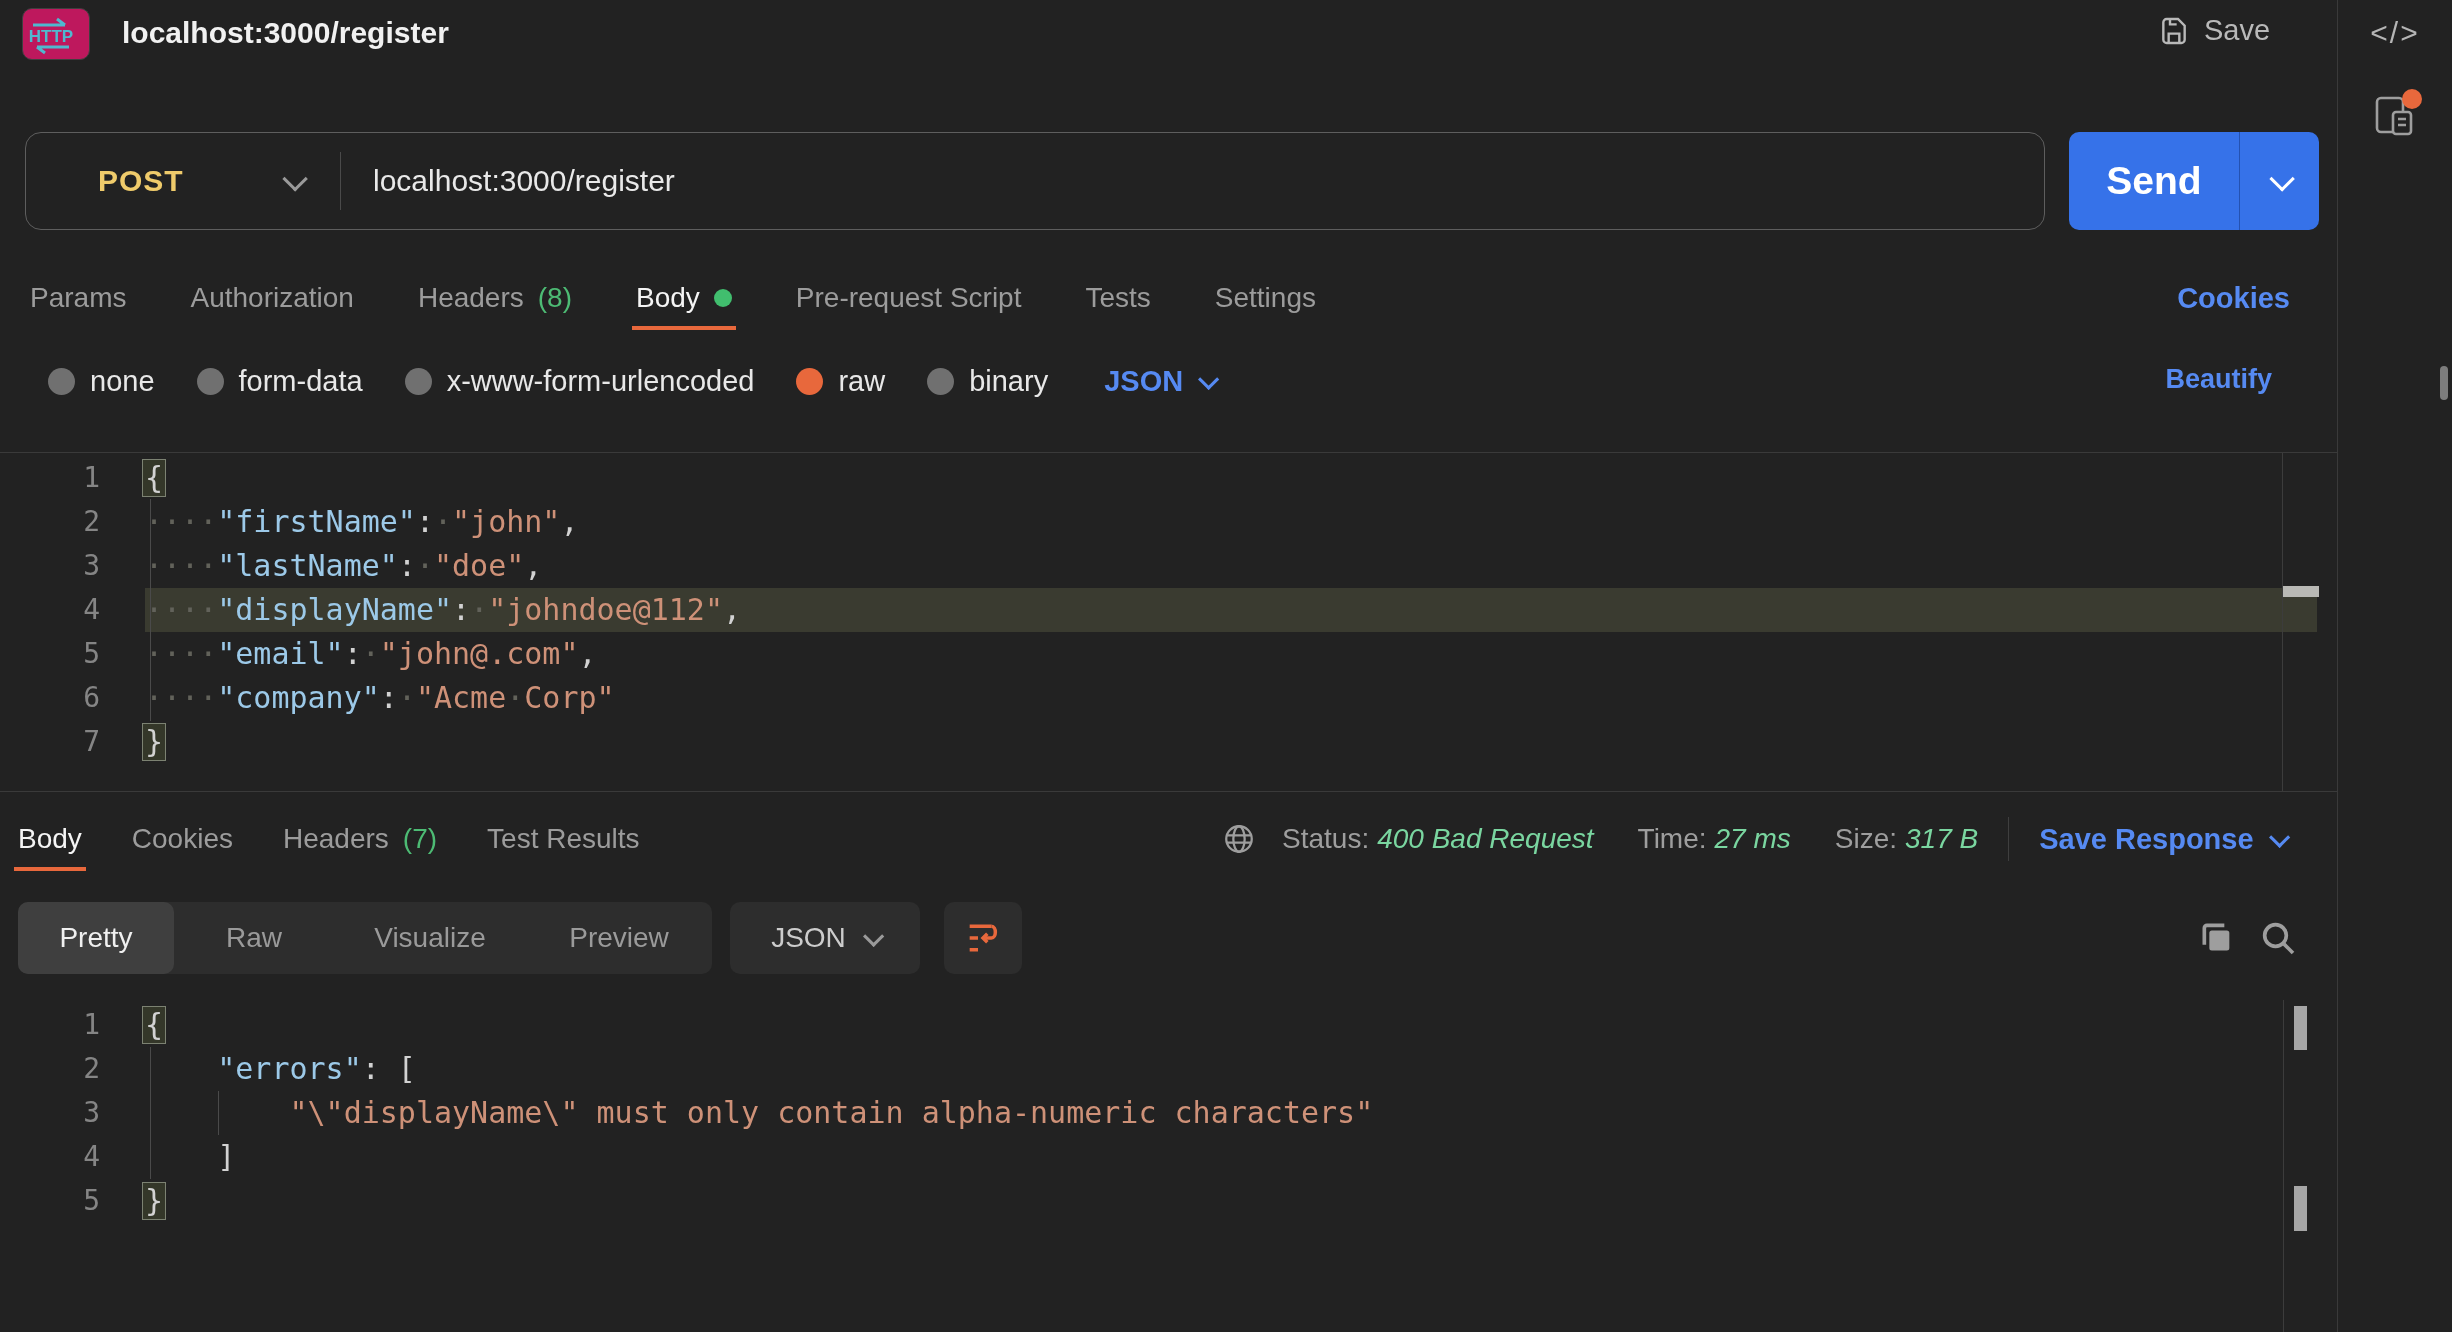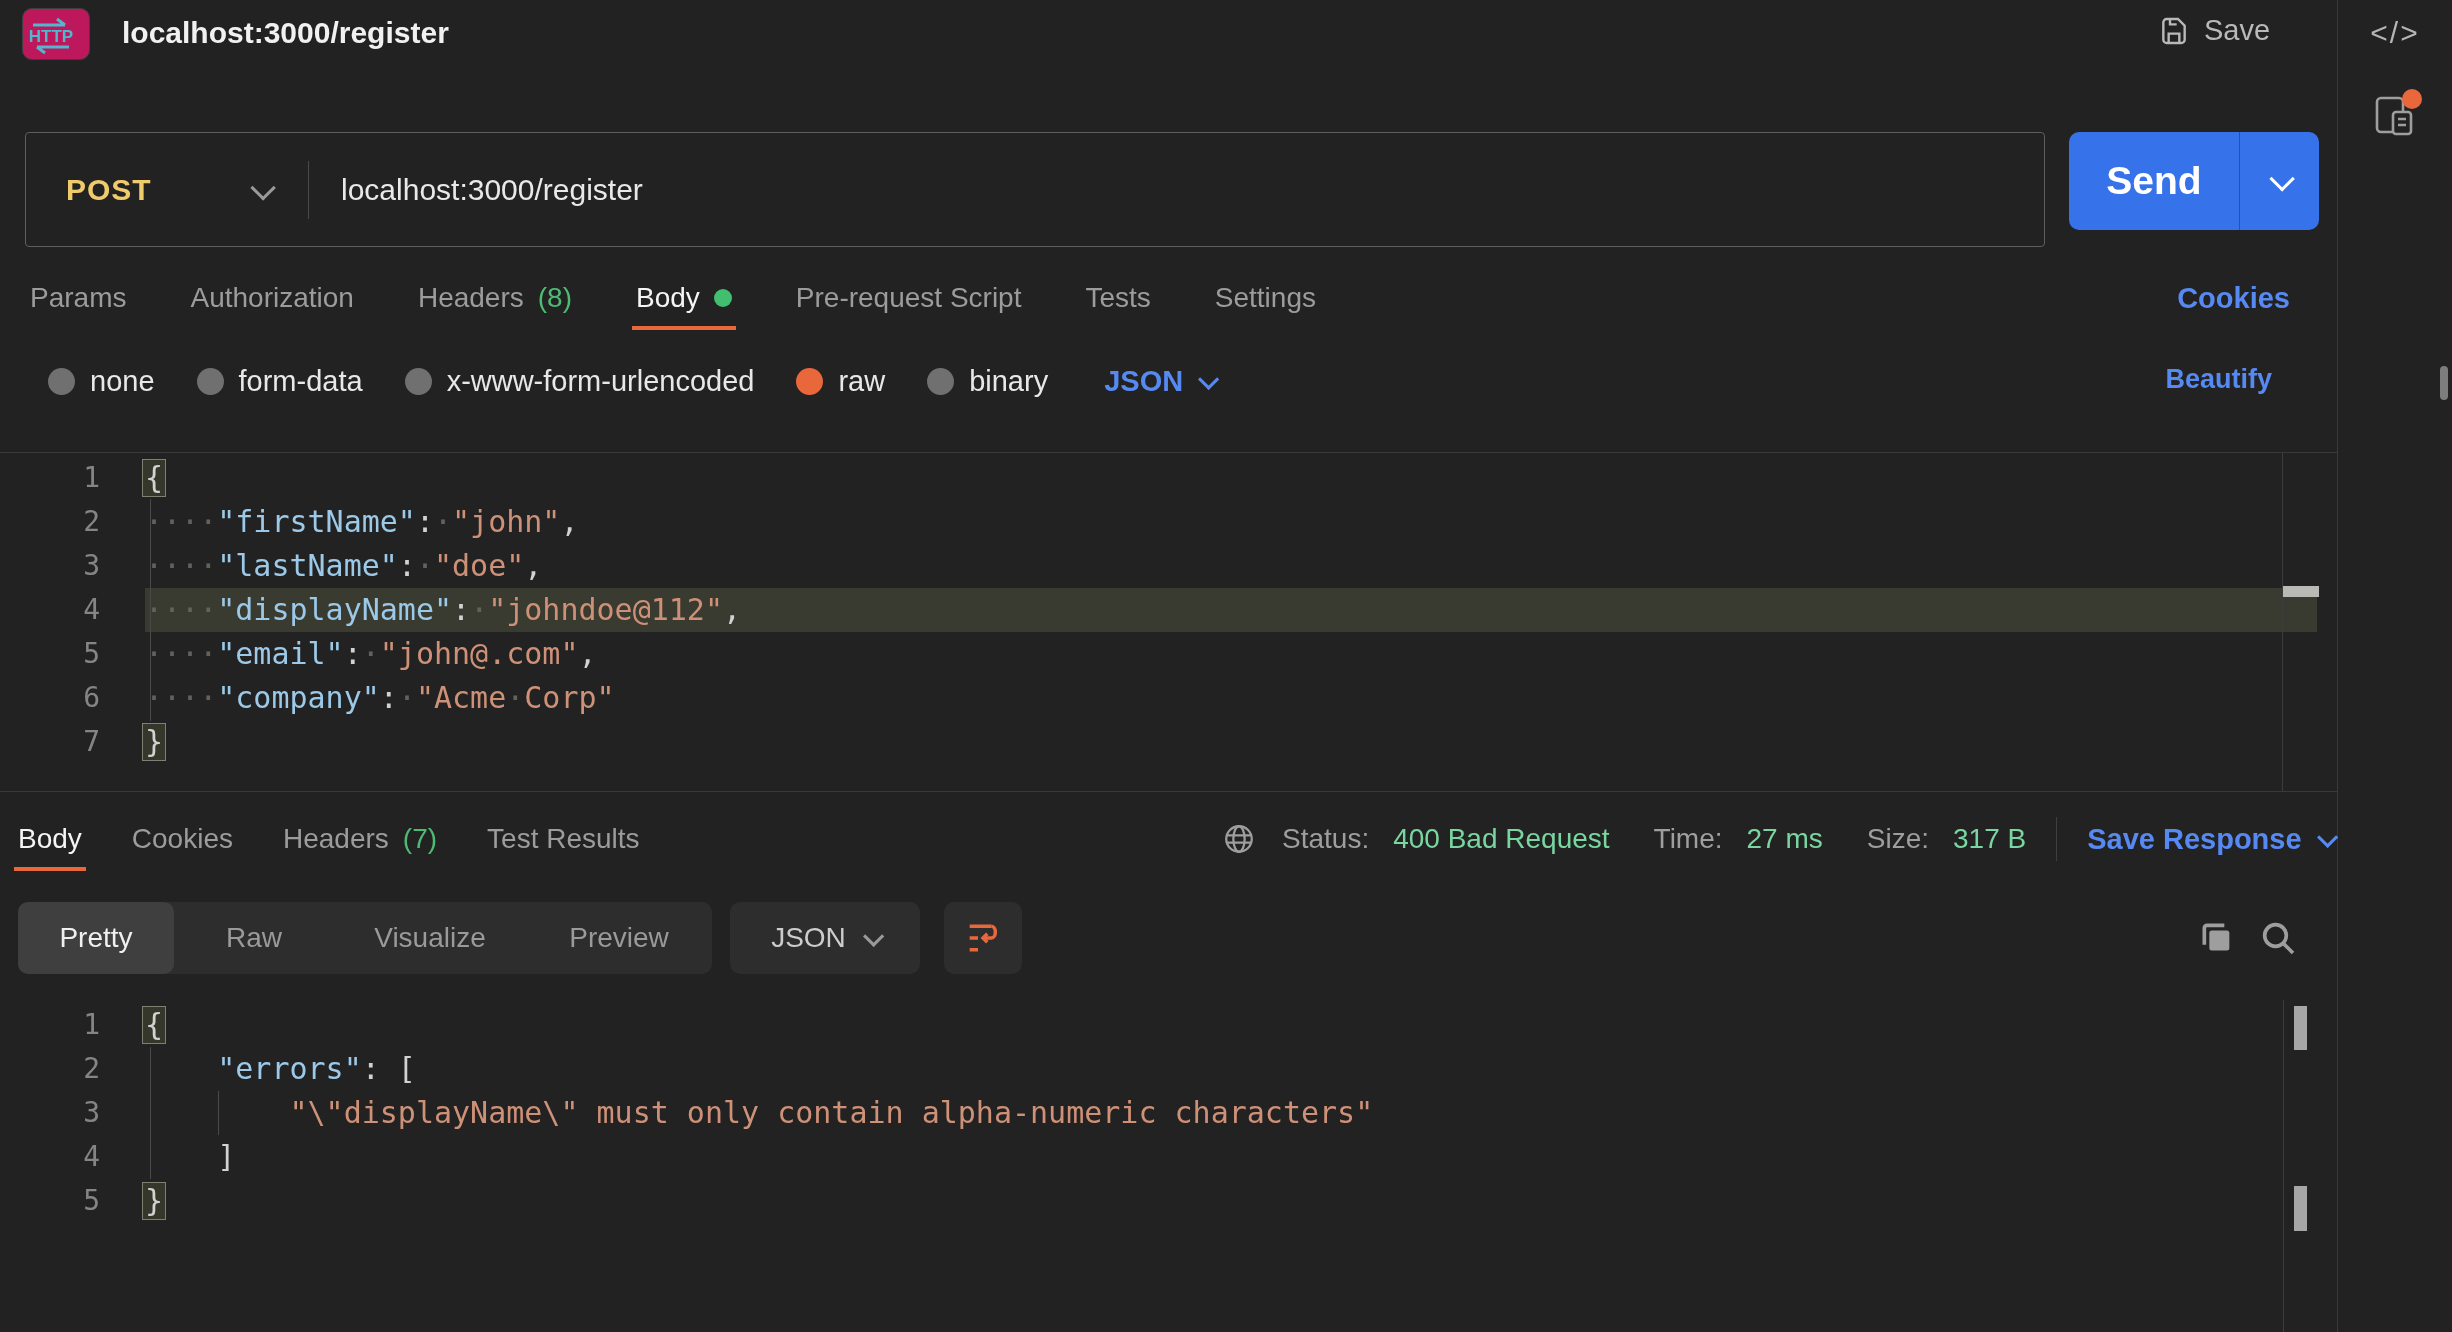--- a/index.html
+++ b/index.html
@@ -14,22 +14,22 @@
   .edge-scroll{position:absolute;left:2440px;top:366px;width:8px;height:34px;border-radius:4px;background:#7d7d7d;}
 
   
   .http-badge{position:absolute;left:22px;top:8px;width:66px;height:50px;border:1px solid #3f3f3f;
               border-radius:10px;background:#be185d;display:flex;align-items:center;justify-content:flex-start;}
   .page-title{position:absolute;left:122px;top:16px;font-size:30px;font-weight:700;color:#f1f1f1;}
   .save-btn{position:absolute;left:2158px;top:14px;display:flex;align-items:center;gap:14px;
             color:#b9b9b9;font-size:29px;cursor:pointer;}
 
   
-  .url-bar{position:absolute;left:25px;top:132px;width:2020px;height:115px;border:1px solid #5e5e5e;
-           border-radius:4px;display:flex;align-items:center;box-sizing:border-box;}
+  .url-bar{position:absolute;left:25px;top:132px;width:2020px;height:98px;border:1px solid #5e5e5e;
+           border-radius:16px;display:flex;align-items:center;box-sizing:border-box;padding-left:32px;}
   .method{width:282px;display:flex;align-items:center;justify-content:space-between;
           padding:0 38px 0 40px;box-sizing:border-box;cursor:pointer;}
   .method-label{font-size:30px;font-weight:700;letter-spacing:1px;color:var(--method_yellow,#EFCB6B);}
   .vdiv{width:1px;height:58px;background:#4a4a4a;}
   .url-input{flex:1;margin-left:30px;background:transparent;border:none;outline:none;
              color:#e9e9e9;font-size:30px;font-family:"Liberation Sans",sans-serif;}
   .send-btn{position:absolute;left:2069px;top:132px;width:250px;height:98px;border-radius:10px;
             background:var(--send_blue,#3672E9);display:flex;cursor:pointer;}
   .send-main{width:170px;display:flex;align-items:center;justify-content:center;
              color:#ffffff;font-size:39px;font-weight:700;}
@@ -83,21 +83,21 @@
   .tok-ws{color:#62625a;}
   .brace-box{display:inline-block;border:1px solid #7c8272;background:#343729;
              padding:0 2px;margin-left:-3px;line-height:36px;}
   .guide{position:absolute;width:1px;background:#4a4a4a;}
   .track{position:absolute;width:1px;background:#3c3c3c;}
   .thumb{position:absolute;background:#b9b9b5;}
 
   
   .res-tabs{position:absolute;left:18px;top:808px;height:62px;display:flex;align-items:center;gap:50px;}
   .res-meta{position:absolute;left:1222px;top:808px;height:62px;display:flex;align-items:center;font-size:28px;color:#9e9e9e;}
-  .res-meta .val{color:var(--value_green,#7AD6A0);margin-left:24px;}
+  .res-meta .val{color:var(--value_green,#7AD6A0);margin-left:8px;font-style:italic;}
   .res-meta .lab{margin-left:44px;}
   .res-meta .first{margin-left:26px;}
   .meta-div{width:1px;height:44px;background:#3f3f3f;margin-left:30px;}
   .save-resp{margin-left:30px;font-size:29px;font-weight:600;color:var(--link_blue,#568AF2);cursor:pointer;}
   .save-resp-caret{margin-left:16px;}
 
   
   .seg-ctl{position:absolute;left:18px;top:902px;height:72px;width:694px;background:#2d2d2d;
            border-radius:10px;display:flex;align-items:center;}
   .seg{height:72px;display:flex;align-items:center;justify-content:center;font-size:28px;

